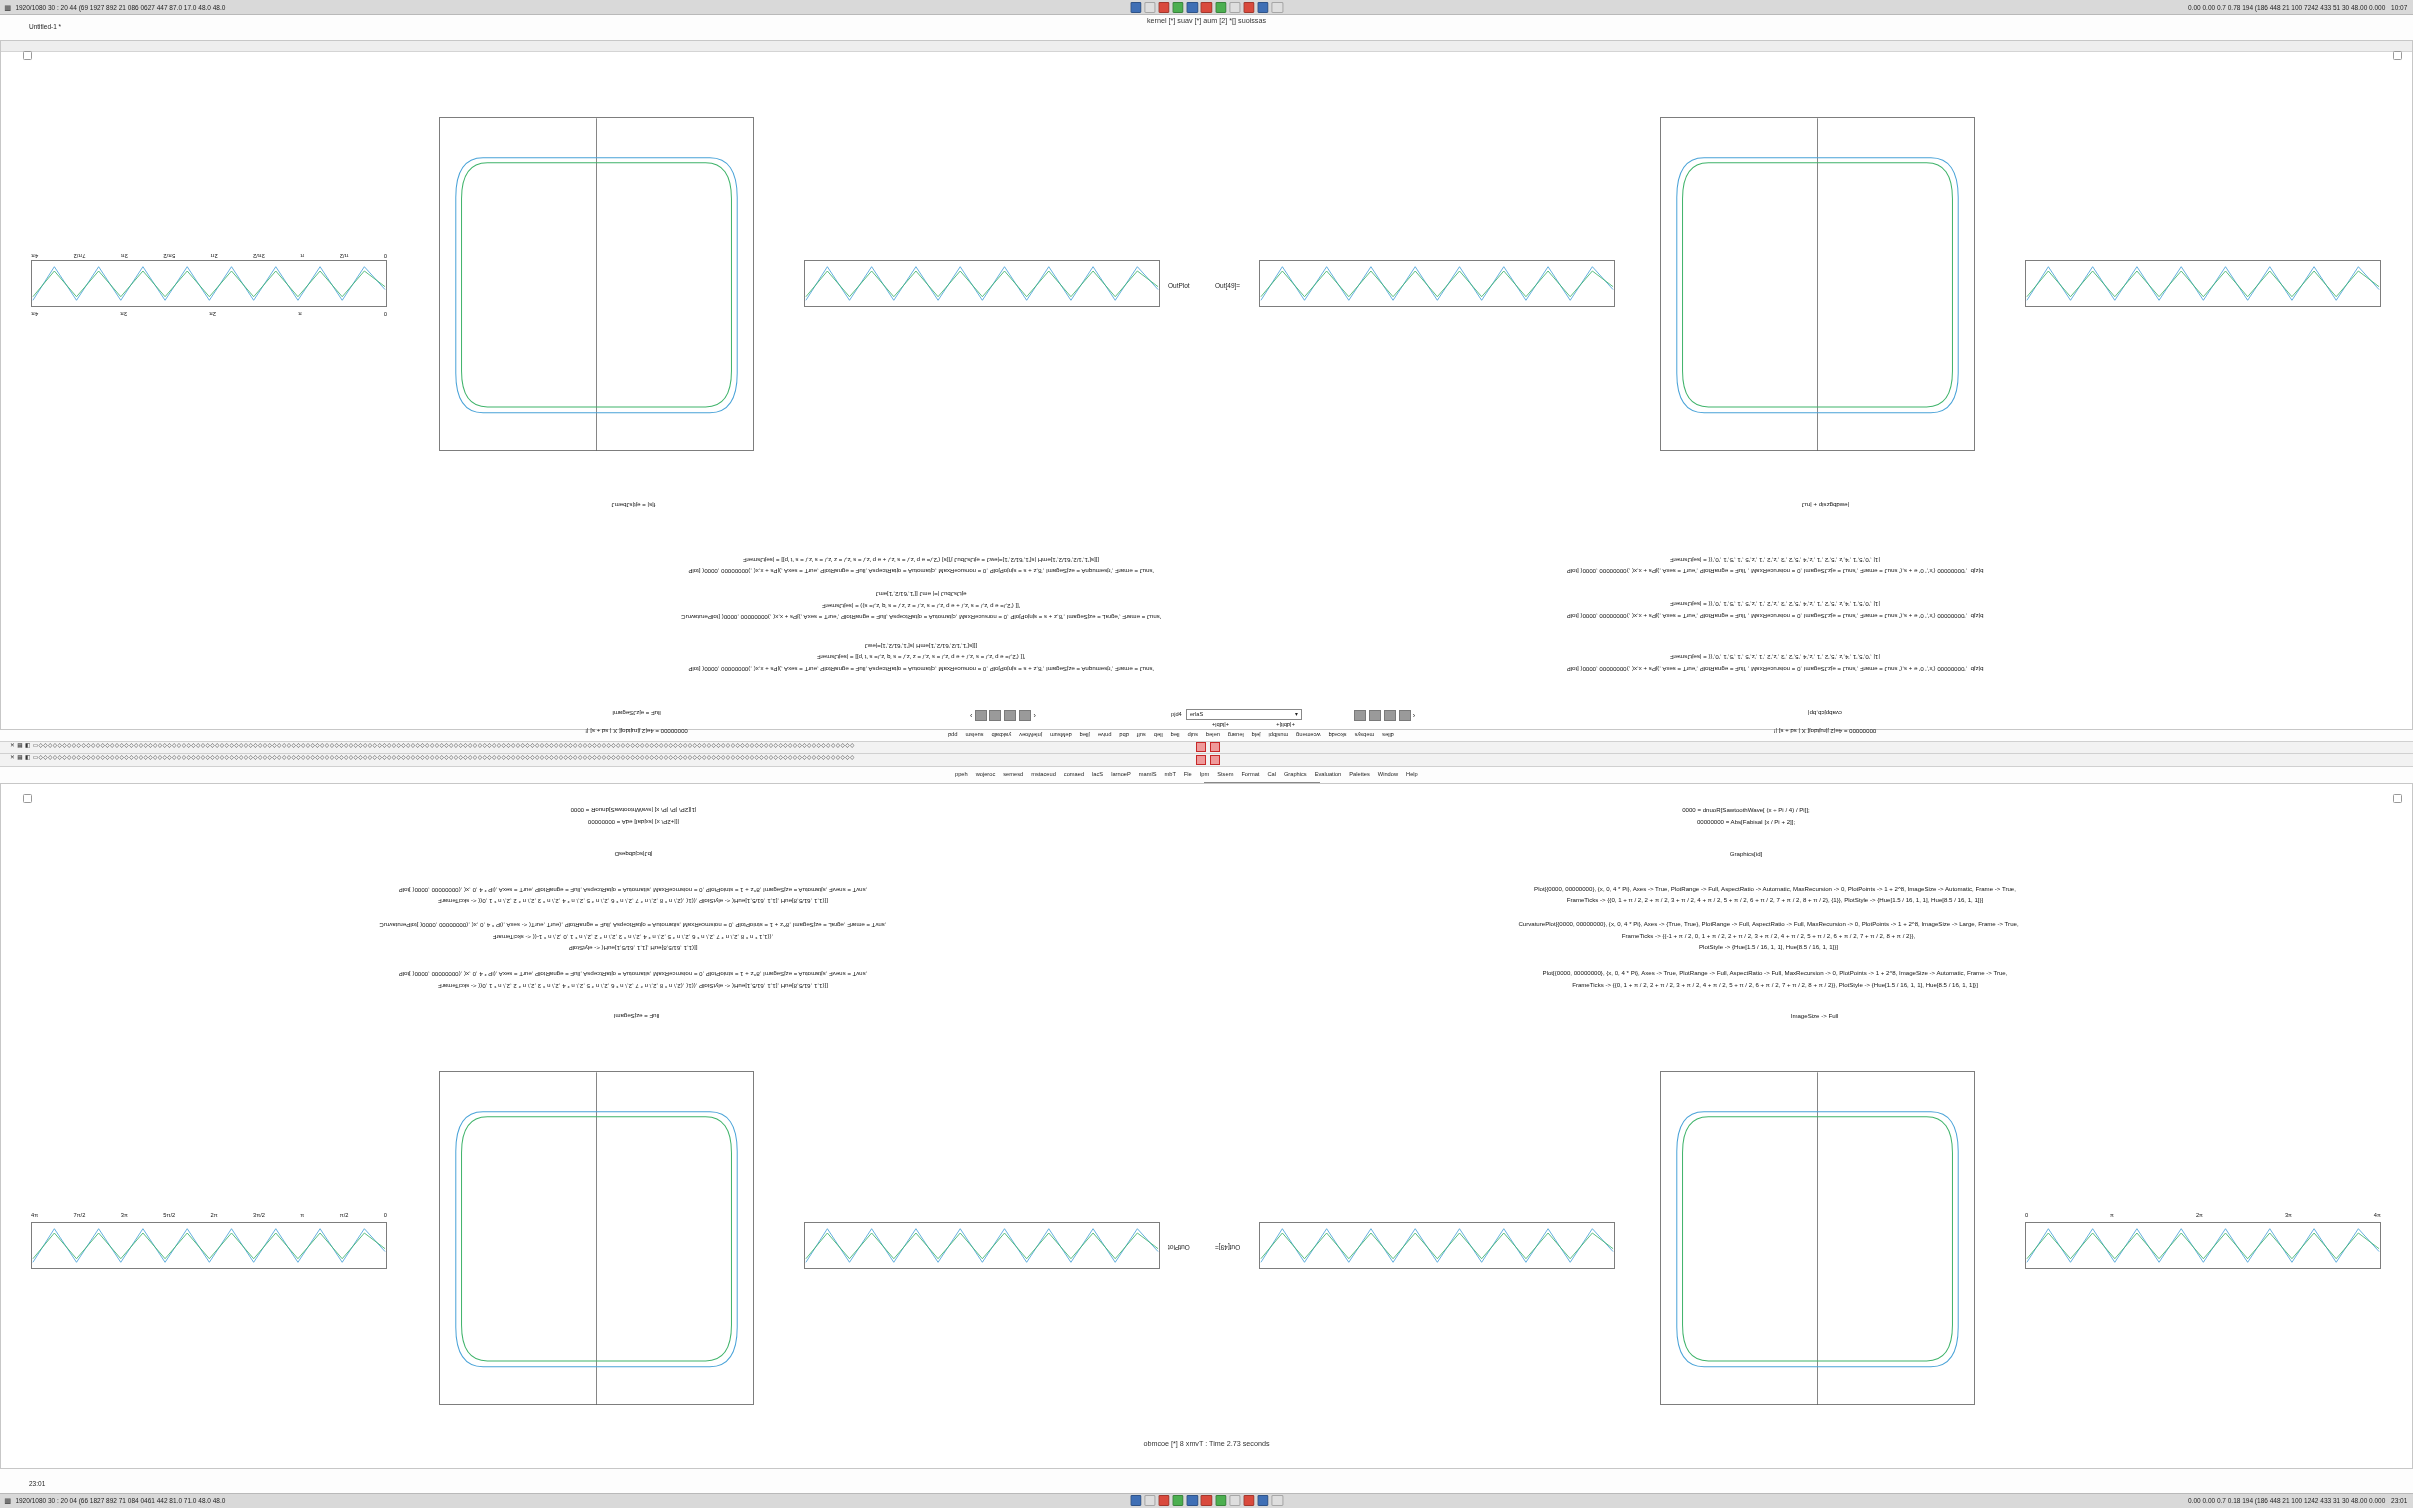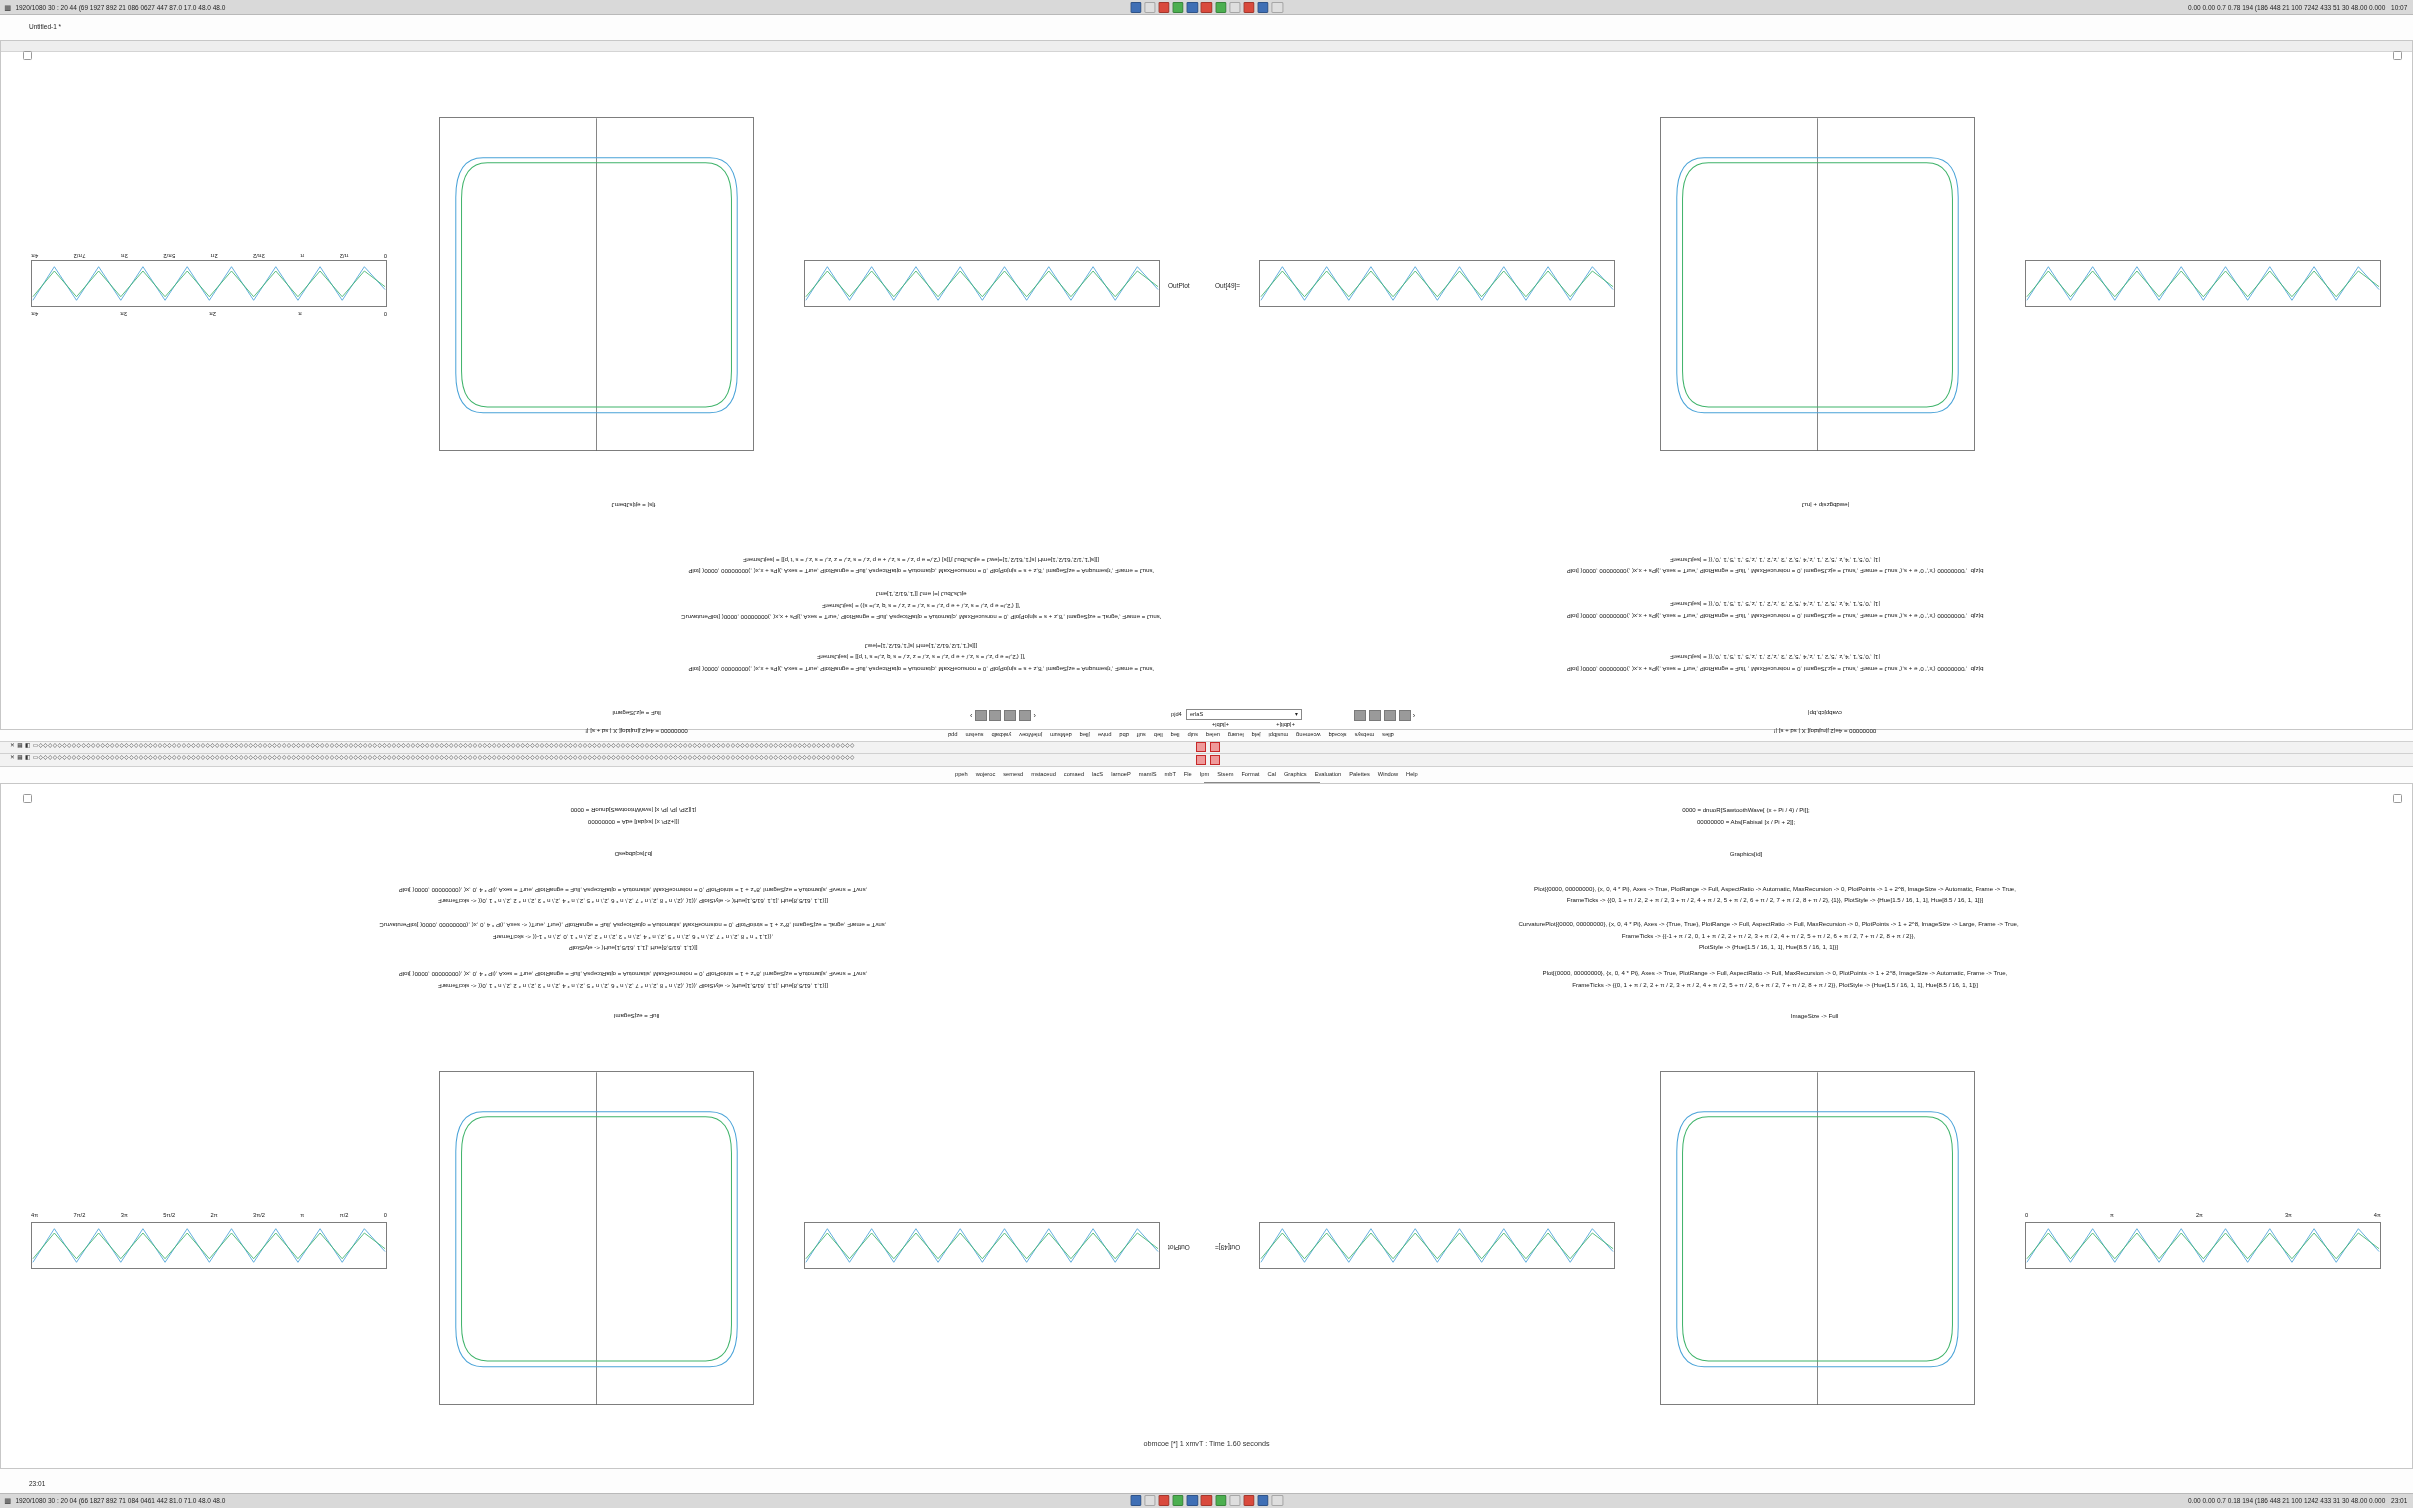--- a/index.html
+++ b/index.html
@@ -80,20 +80,23 @@
       <span class="trayicon" style="background:#d94a3d"></span>
       <span class="trayicon" style="background:#3f6fb5"></span>
       <span class="trayicon" style="background:#dedede"></span>
     </div>
     <div class="right">
       <span>0.00 0.00 0.7 0.78  194 (186 448  21  100 7242 433  51  30  48.00 0.000</span>
       <span class="clock">10:07</span>
     </div>
   </div>
 
+  <div class="wtitle" style="top:16px;">
+    <span>kernel [*] suav [*] aum [2] *[] suoissas</span>
+  </div>
   <div class="statustext" style="top:23px;left:29px;">Untitled-1 *</div>
 
   <div class="nbwin top">
     <div class="titlebar"></div>
     <div class="corner l"></div>
     <div class="corner r"></div>
 
     <div class="nbcontent">
 
       <div class="sawtooth" style="left:30px;top:208px;width:356px;height:47px;">
@@ -410,21 +413,21 @@
         <span>0</span>
         <span>π</span>
         <span>2π</span>
         <span>3π</span>
         <span>4π</span>
       </div>
     </div>
   </div>
 
   <div class="wtitle" style="top:1439px;">
-    <span>obmcoe [*] 1 xmvT : Time 1.60 seconds</span>
+    <span>obmcoe [*] 8 xmvT : Time 2.73 seconds</span>
   </div>
   <div class="statustext" style="bottom:21.5px;left:29px;">23:01</div>
 
   <div class="osbar bottom">
     <div class="left">
       <span class="glyph">▦</span>
       <span>1920/1080  30 : 20   04 (66 1827 892  71  084 0461 442  81.0 71.0 48.0 48.0</span>
     </div>
     <div class="center">
       <span class="trayicon" style="background:#3f6fb5"></span>

